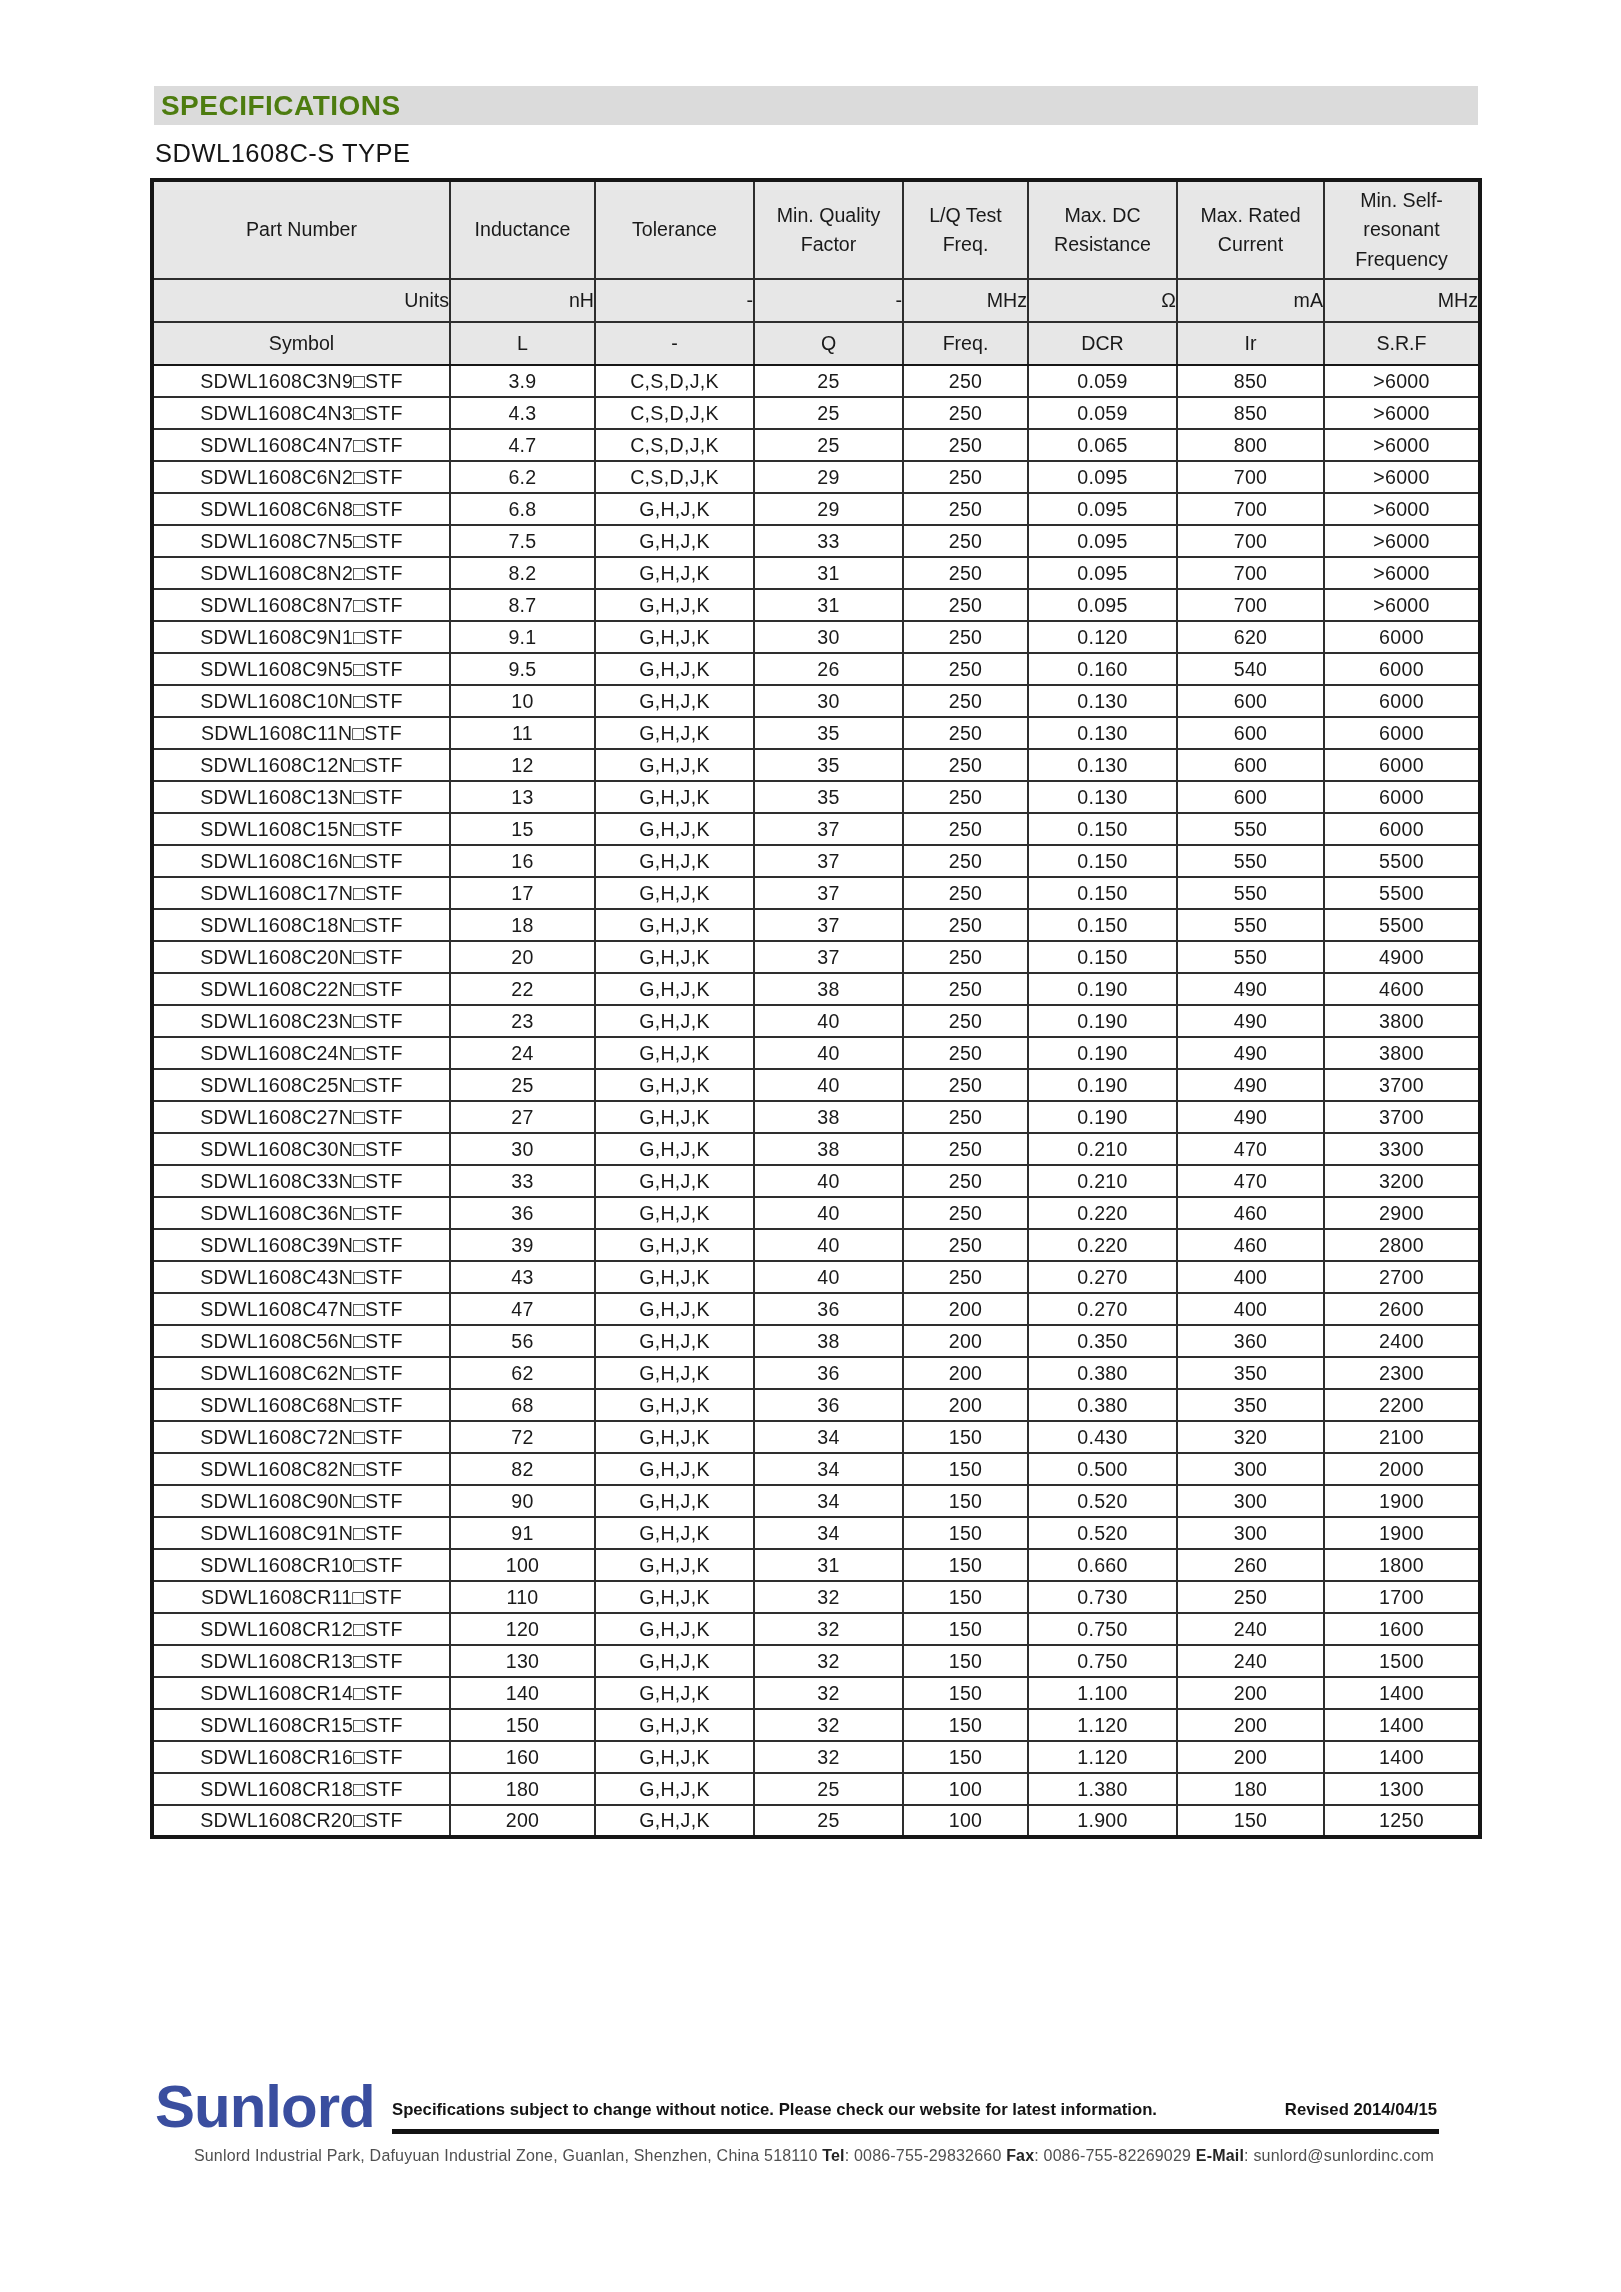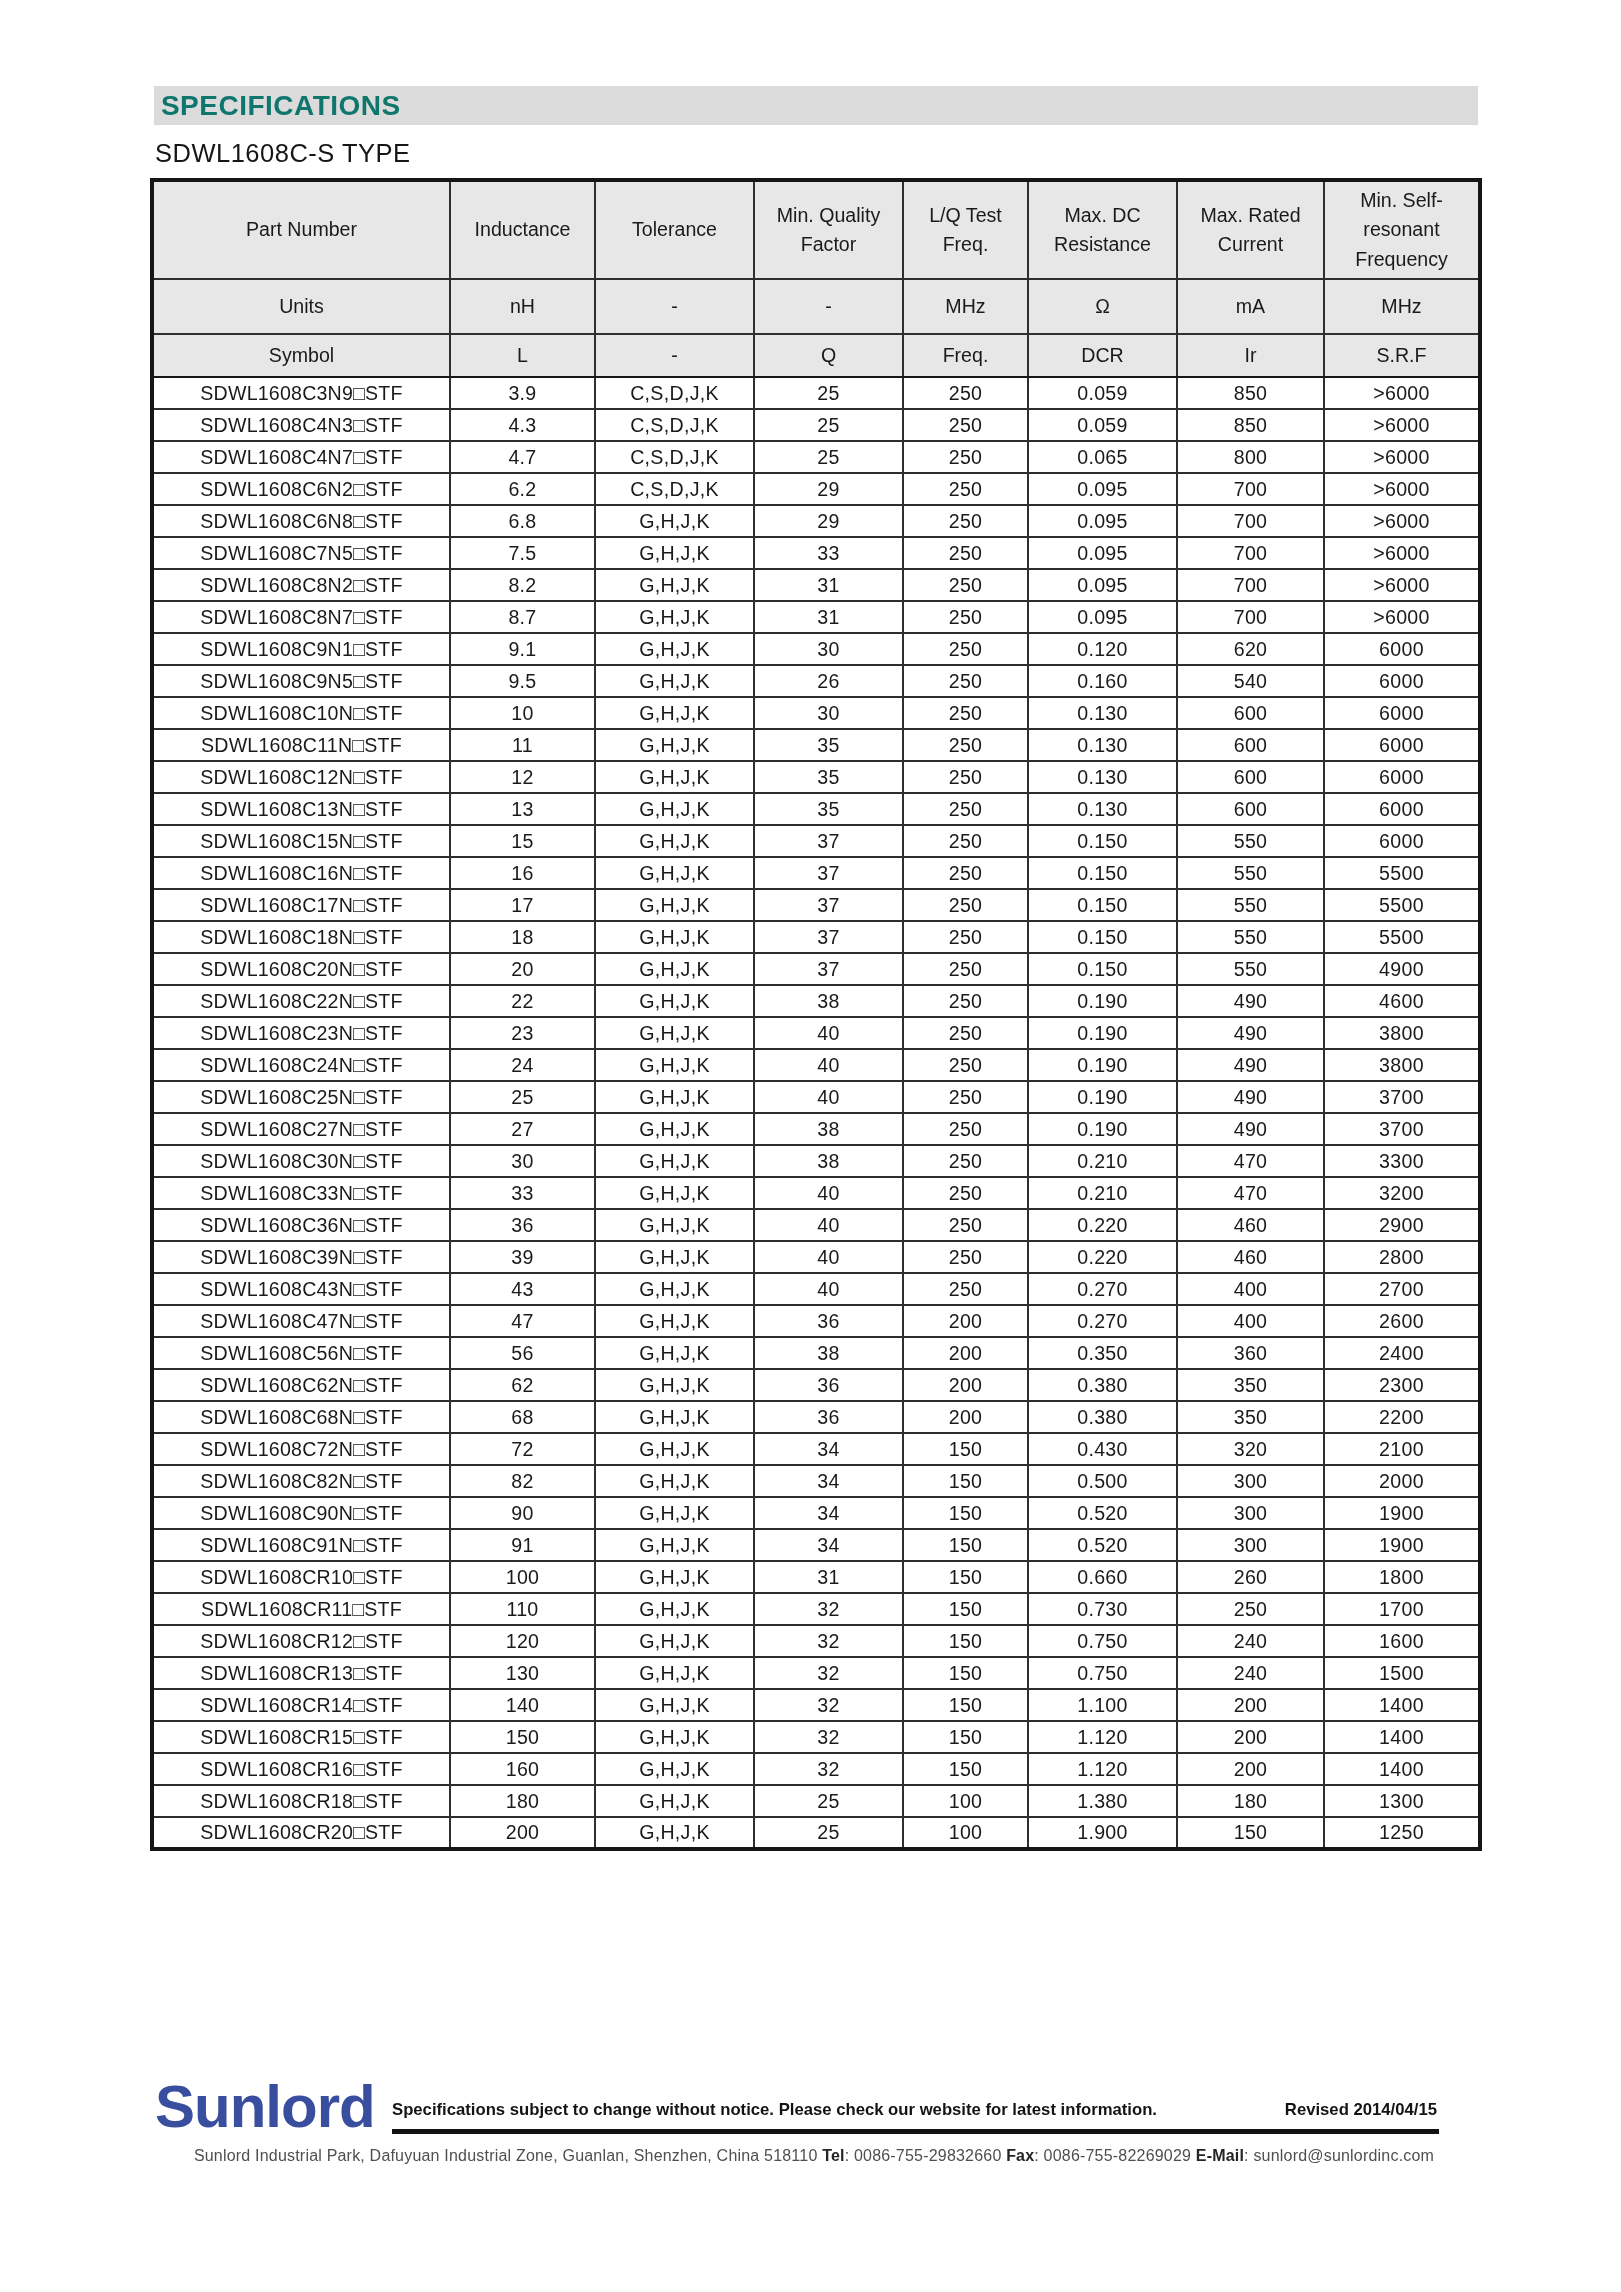--- a/index.html
+++ b/index.html
@@ -7,38 +7,38 @@
   body {
     width: 1621px; height: 2293px; position: relative;
     background: #ffffff; color: #1a1a1a;
     font-family: "Liberation Sans", sans-serif;
   }
   .spec-bar {
     position: absolute; left: 154px; top: 86px; width: 1324px; height: 39px;
     background: #dbdbdb; display: flex; align-items: center; padding-left: 6.9px;
   }
   .spec-bar .spec-title {
-    font-size: 28px; font-weight: bold; letter-spacing: 0.5px; color: #0f766e;
+    font-size: 28px; font-weight: bold; letter-spacing: 0.5px; color: #4d7c0f;
   }
   .type-title {
     position: absolute; left: 155px; top: 139px;
     font-size: 25.5px; color: #161616; letter-spacing: 0.5px;
   }
   table.spec {
     position: absolute; left: 150px; top: 178px; width: 1328px;
     border-collapse: collapse; table-layout: fixed;
     border: 4.9px solid #161616;
   }
   table.spec th, table.spec td {
     border: 2px solid #2e2e2e; text-align: center; vertical-align: middle;
     padding: 0; font-weight: normal; overflow: hidden;
   }
   thead tr th { background: #e7e7e7; }
   thead tr.hdr th { height: 99px; font-size: 19.6px; line-height: 1.5; padding: 0 5.9px; }
-  thead tr.mid th { height: 55px; font-size: 19.6px; }
+  thead tr.mid th { height: 43px; font-size: 19.6px; text-align: right; }
   thead tr.sym th { height: 43px; font-size: 19.6px; border-bottom: 2.9px solid #161616; }
   tbody td { height: 32px; font-size: 19.6px; letter-spacing: 0.3px; background: #ffffff; }
   tbody td:first-child { letter-spacing: 0.2px; }
 
   .logo {
     position: absolute; left: 155px; top: 2072px;
     font-size: 60px; font-weight: bold; letter-spacing: -1px;
   }
   .note-row {
     position: absolute; left: 392px; top: 2100px; width: 1047px;

